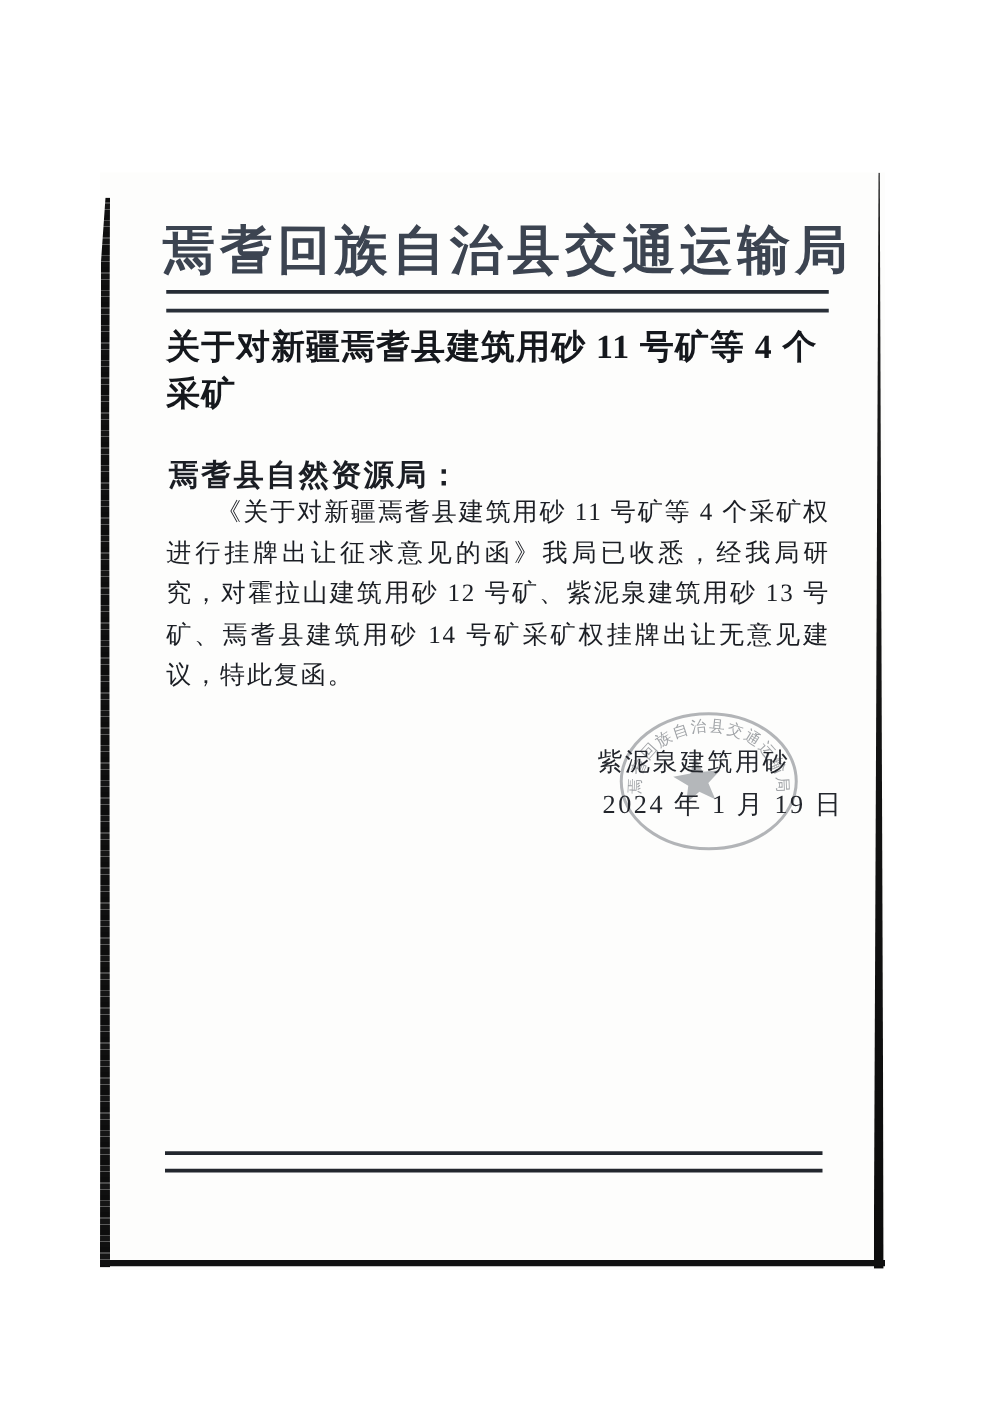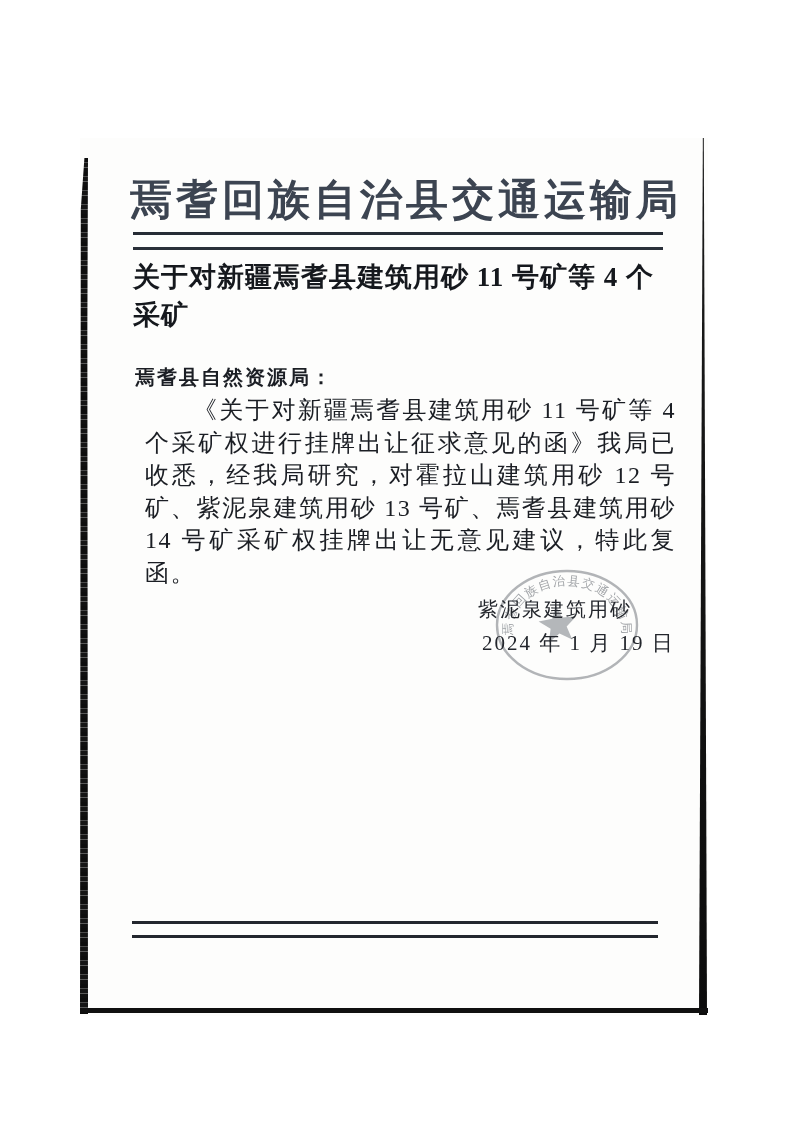--- a/index.html
+++ b/index.html
@@ -55,34 +55,33 @@
     position: absolute; left: 133px; top: 258px; width: 530px;
     text-align: left;
     font-size: 27px; font-weight: 700;
     color: #15181d;
     line-height: 38px;
     letter-spacing: 1px;
   }
   
   .salutation {
     position: absolute; left: 135px; top: 364px;
-    font-size: 20px; font-weight: 600;
+    font-size: 24px; font-weight: 600;
     color: #1b1e24;
     letter-spacing: 2px;
   }
   .paragraph {
     position: absolute; left: 133px; top: 394px; width: 531px;
-    font-size: 24px;
+    font-size: 20px;
     color: #1b1e24;
     line-height: 32.6px;
     letter-spacing: 1.5px;
     text-align: justify;
     text-justify: inter-character;
     text-indent: 2em;
-    margin-left: 12px;
   }
   
   .sig-agency {
     position: absolute; left: 478px; top: 596px;
     font-size: 20px; color: #23262c;
     letter-spacing: 2px; z-index: 2;
   }
   .sig-date {
     position: absolute; left: 482px; top: 629px;
     font-size: 21px; color: #23262c;

